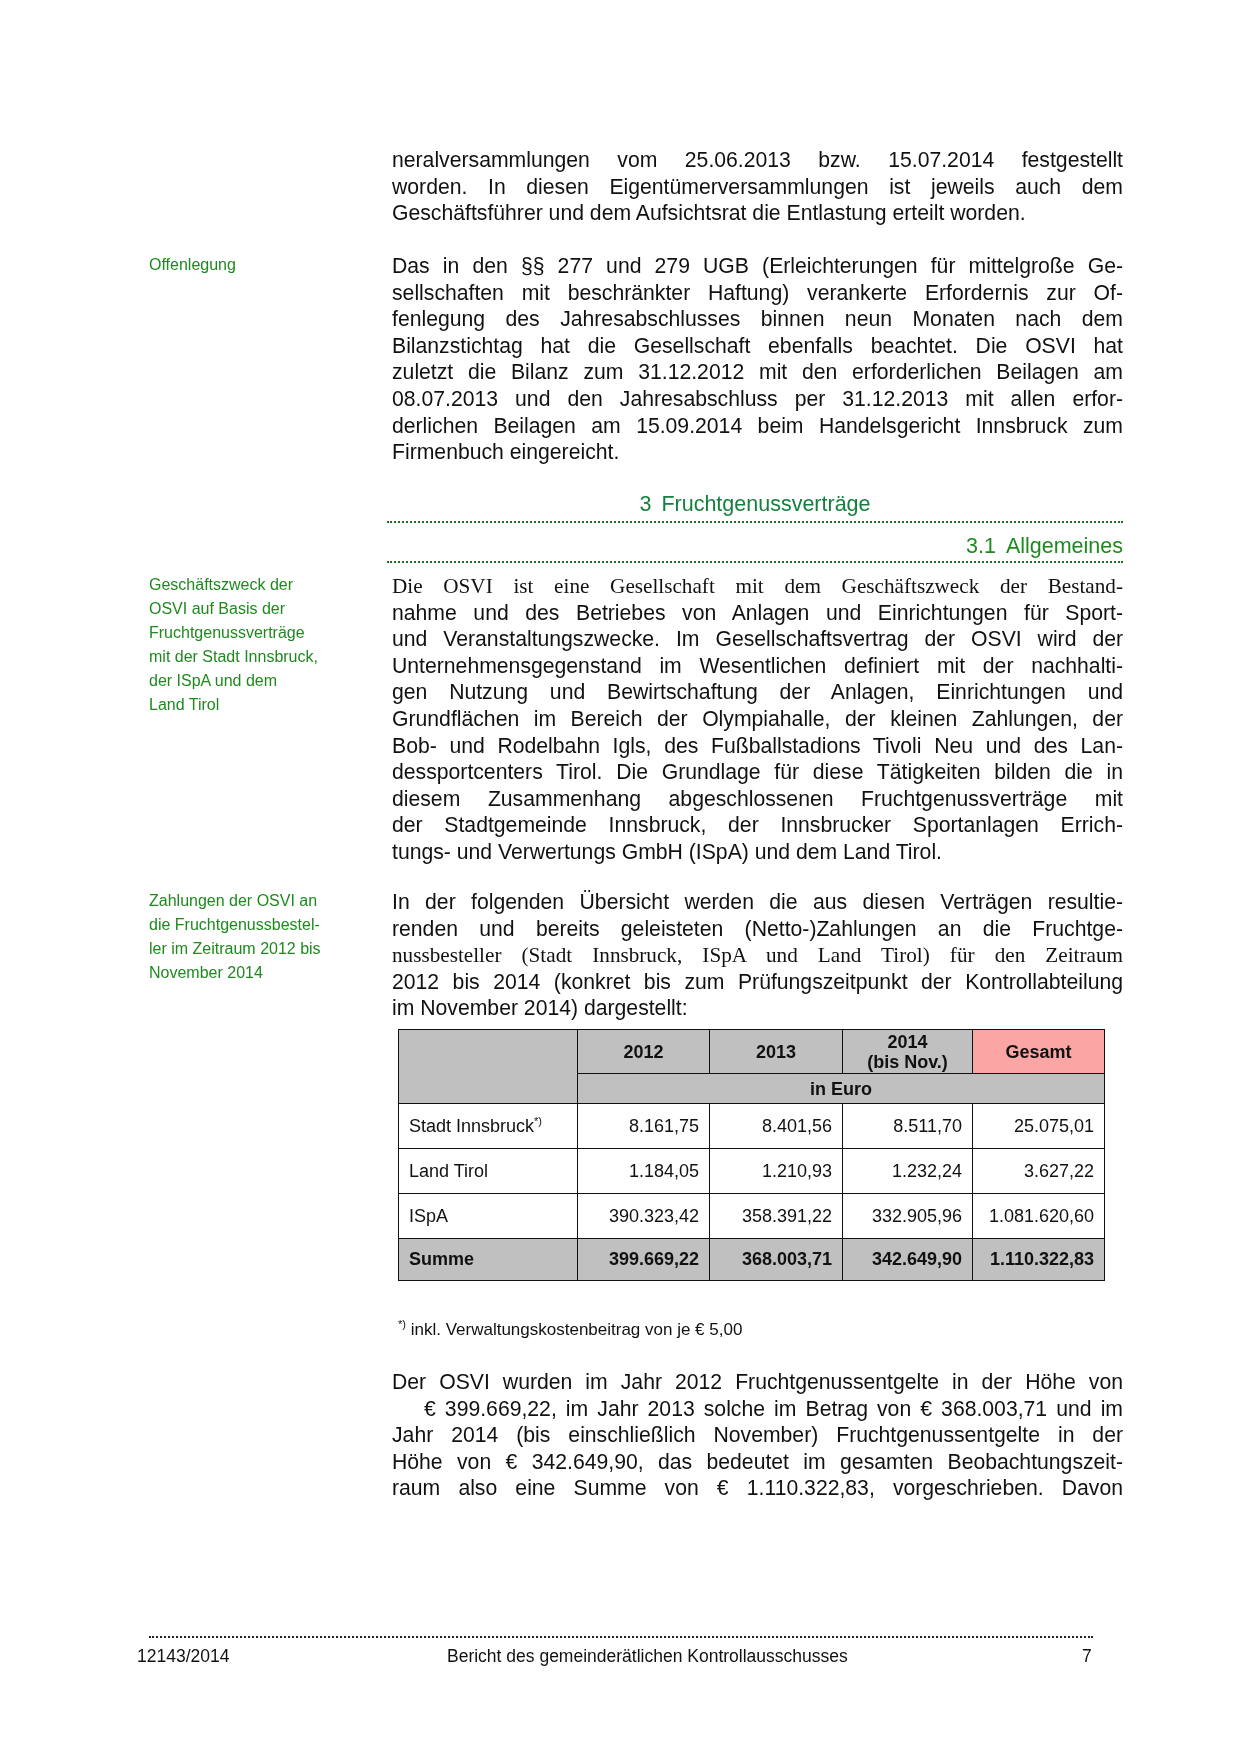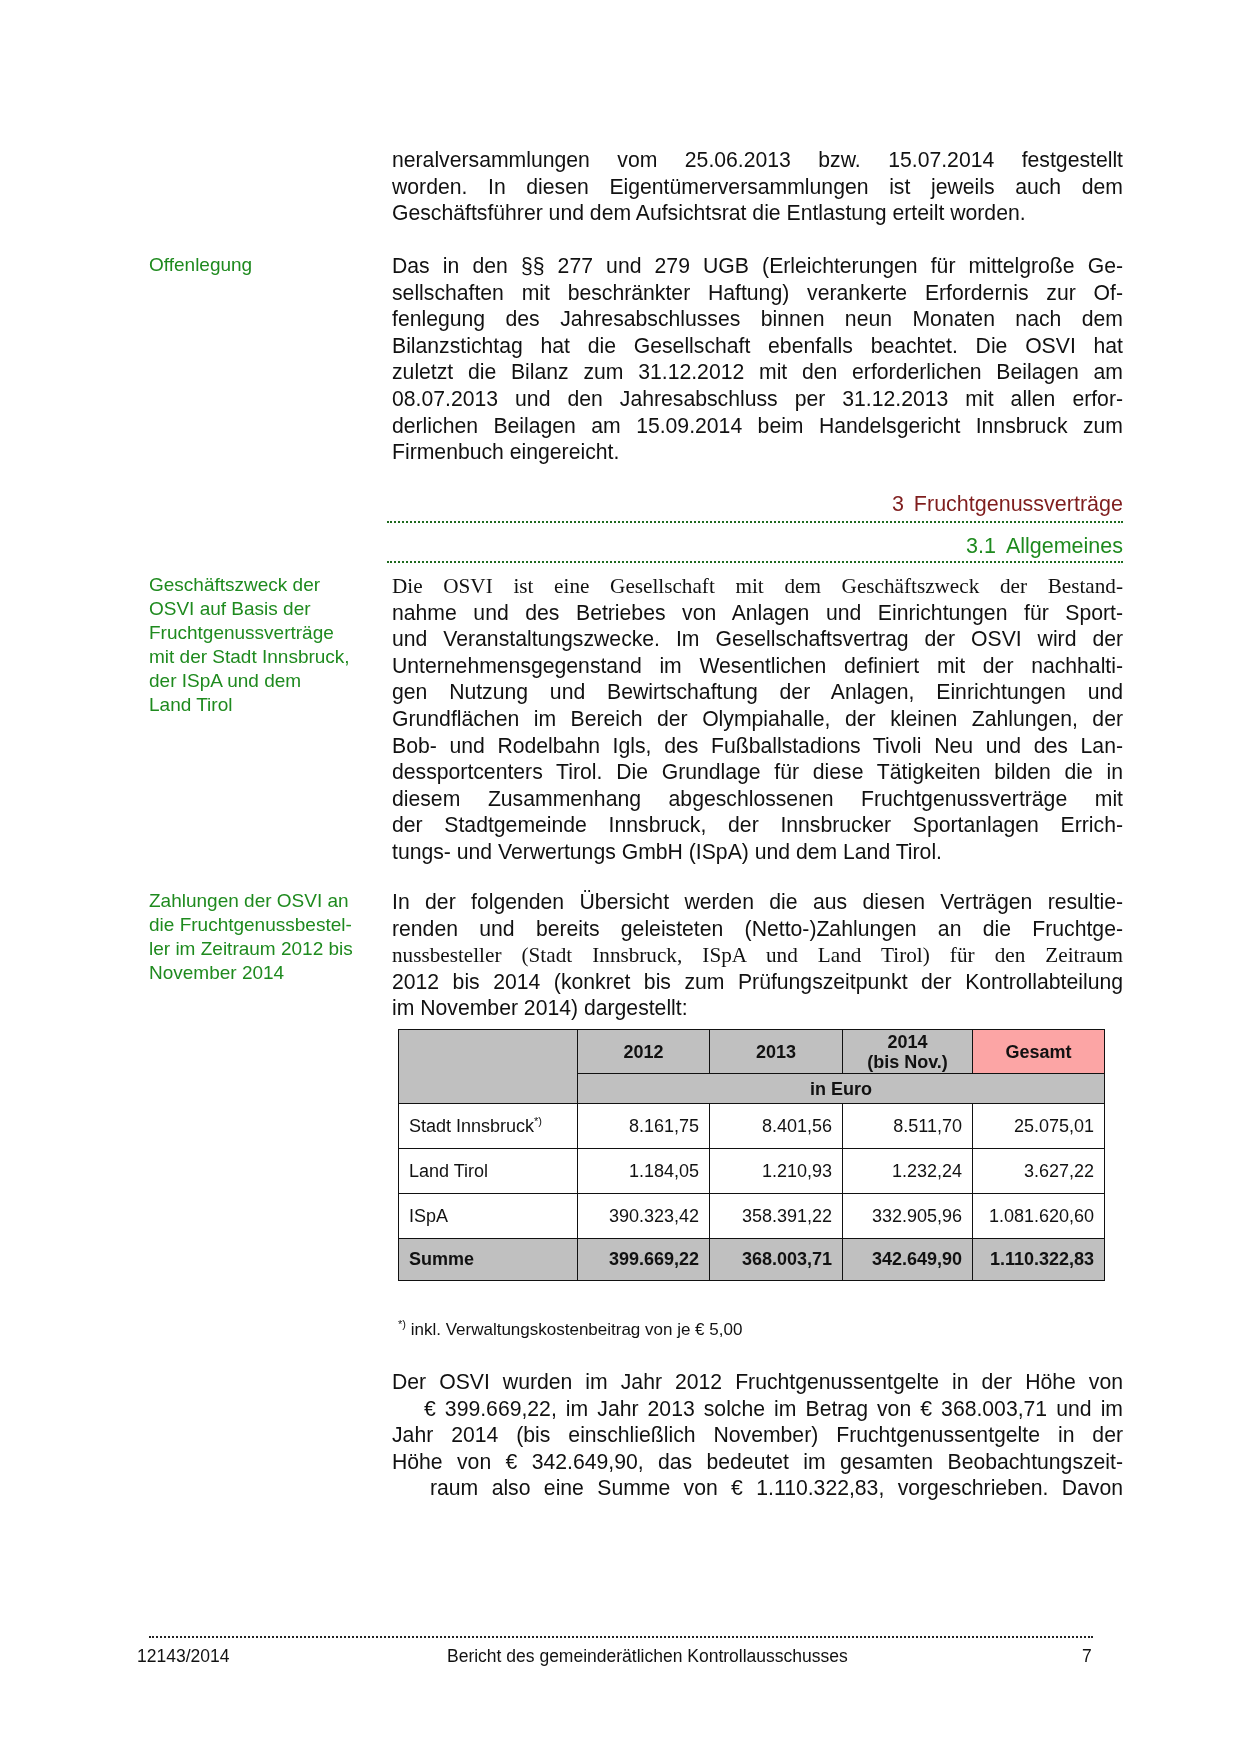--- a/index.html
+++ b/index.html
@@ -4,21 +4,21 @@
 <style>
   html, body { margin: 0; padding: 0; background: #ffffff; }
   body { width: 1241px; height: 1754px; position: relative; overflow: hidden;
          font-family: "Liberation Sans", sans-serif; color: #111111; }
   .page { position: absolute; left: 0; top: 0; width: 1241px; height: 1570px; }
 
   .body-block { position: absolute; left: 392px; width: 731px; font-size: 21.2px; line-height: 26.6px; }
   .line { display: block; text-align: justify; text-align-last: justify; white-space: nowrap; height: 26.6px; }
   .line.last { text-align-last: left; }
 
-  .margin-label { position: absolute; left: 149px; width: 235px; font-size: 19px; line-height: 24px; color: #1e8a1e; }
+  .margin-label { position: absolute; left: 149px; width: 235px; font-size: 16px; line-height: 24px; color: #1e8a1e; }
   .margin-label .ml-line { display: block; white-space: nowrap; }
 
   .heading { position: absolute; left: 387px; width: 736px; text-align: right; color: #1e8a1e; font-size: 21.5px; line-height: 26px; }
   .heading-num { margin-right: 10px; }
   .dotted-rule { position: absolute; left: 387px; width: 736px; height: 0; border-top: 2px dotted #1e6a1e; }
 
   table.pay { position: absolute; left: 398px; top: 1029px; border-collapse: collapse; font-size: 18px; }
   table.pay td, table.pay th { border: 1.5px solid #111; padding: 0 10px; }
   table.pay th { background: #c0c0c0; font-weight: bold; text-align: center; line-height: 20px; }
   table.pay tr.hdr1 th { height: 43px; }
@@ -55,21 +55,21 @@
     <span class="line" style="white-space: normal; overflow: hidden;">Das in den §§ 277 und 279 UGB (Erleichterungen für mittelgroße Ge-</span>
     <span class="line" style="white-space: normal; overflow: hidden;">sellschaften mit beschränkter Haftung) verankerte Erfordernis zur Of-</span>
     <span class="line" style="white-space: normal; overflow: hidden;">fenlegung des Jahresabschlusses binnen neun Monaten nach dem</span>
     <span class="line" style="white-space: normal; overflow: hidden;">Bilanzstichtag hat die Gesellschaft ebenfalls beachtet. Die OSVI hat</span>
     <span class="line" style="white-space: normal; overflow: hidden;">zuletzt die Bilanz zum 31.12.2012 mit den erforderlichen Beilagen am</span>
     <span class="line" style="white-space: normal; overflow: hidden;">08.07.2013 und den Jahresabschluss per 31.12.2013 mit allen erfor-</span>
     <span class="line" style="white-space: normal; overflow: hidden;">derlichen Beilagen am 15.09.2014 beim Handelsgericht Innsbruck zum</span>
     <span class="line last">Firmenbuch eingereicht.</span>
   </div>
 
-  <div class="heading" style="top: 491px; color: #7f1d1d;">
+  <div class="heading" style="top: 491px; color: #15803d; text-align: center;">
     <span class="heading-num">3</span><span>Fruchtgenussverträge</span>
   </div>
   <div class="dotted-rule" style="top:521px;"></div>
 
   <div class="heading" style="top: 533px; color: rgb(30, 138, 30);">
     <span class="heading-num">3.1</span><span>Allgemeines</span>
   </div>
   <div class="dotted-rule" style="top:561px;"></div>
 
   <div class="margin-label" style="top: 573px; color: rgb(30, 138, 30);">
@@ -153,21 +153,21 @@
 
   <div class="footnote">
     <sup class="fn">*)</sup><span> inkl. Verwaltungskostenbeitrag von je € 5,00</span>
   </div>
 
   <div class="body-block" style="top:1369px;">
     <span class="line" style="white-space: normal; overflow: hidden;">Der OSVI wurden im Jahr 2012 Fruchtgenussentgelte in der Höhe von</span>
     <span class="line" style="white-space: normal; overflow: hidden; margin-left: 32px;">€ 399.669,22, im Jahr 2013 solche im Betrag von € 368.003,71 und im</span>
     <span class="line" style="white-space: normal; overflow: hidden;">Jahr 2014 (bis einschließlich November) Fruchtgenussentgelte in der</span>
     <span class="line" style="white-space: normal; overflow: hidden;">Höhe von € 342.649,90, das bedeutet im gesamten Beobachtungszeit-</span>
-    <span class="line" style="white-space: normal; overflow: hidden; margin-left: 38px;">raum also eine Summe von € 1.110.322,83, vorgeschrieben. Davon</span>
+    <span class="line" style="white-space: normal; overflow: hidden;">raum also eine Summe von € 1.110.322,83, vorgeschrieben. Davon</span>
   </div>
 
   <div class="footer-rule"></div>
   <div class="footer footer-left">12143/2014</div>
   <div class="footer footer-center">Bericht des gemeinderätlichen Kontrollausschusses</div>
   <div class="footer footer-right">7</div>
 
 </div>
 
 </body></html>

